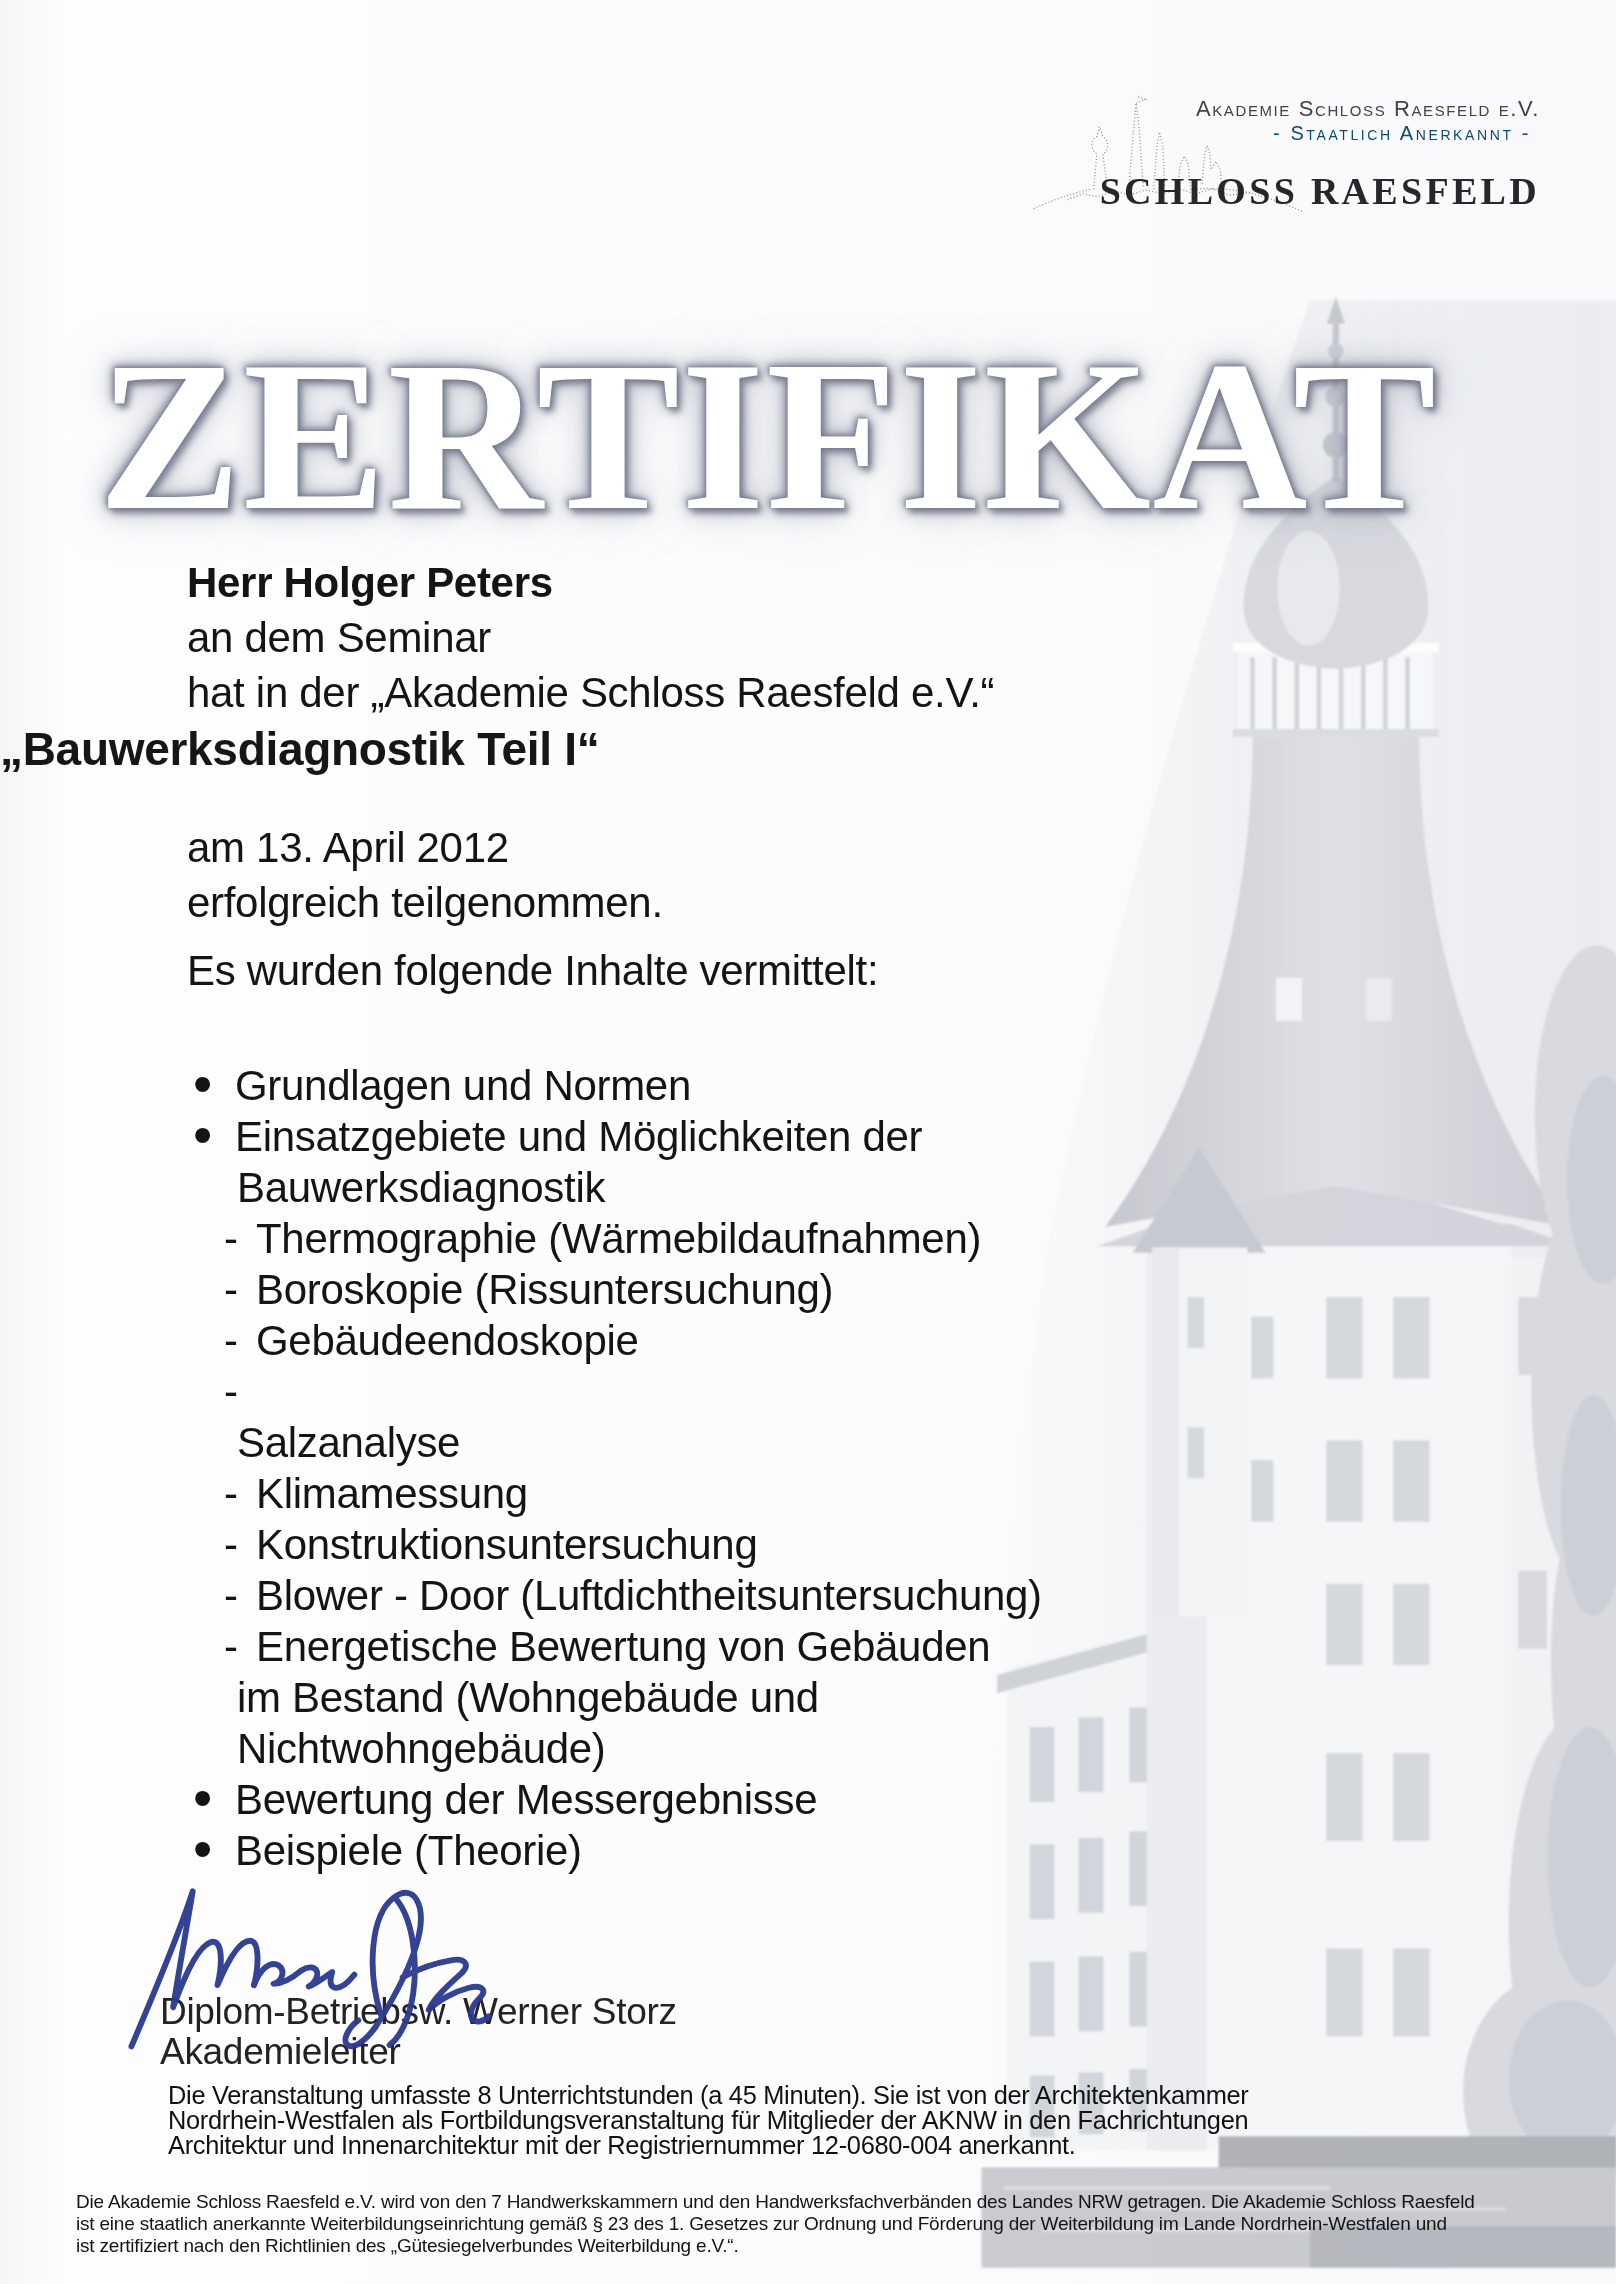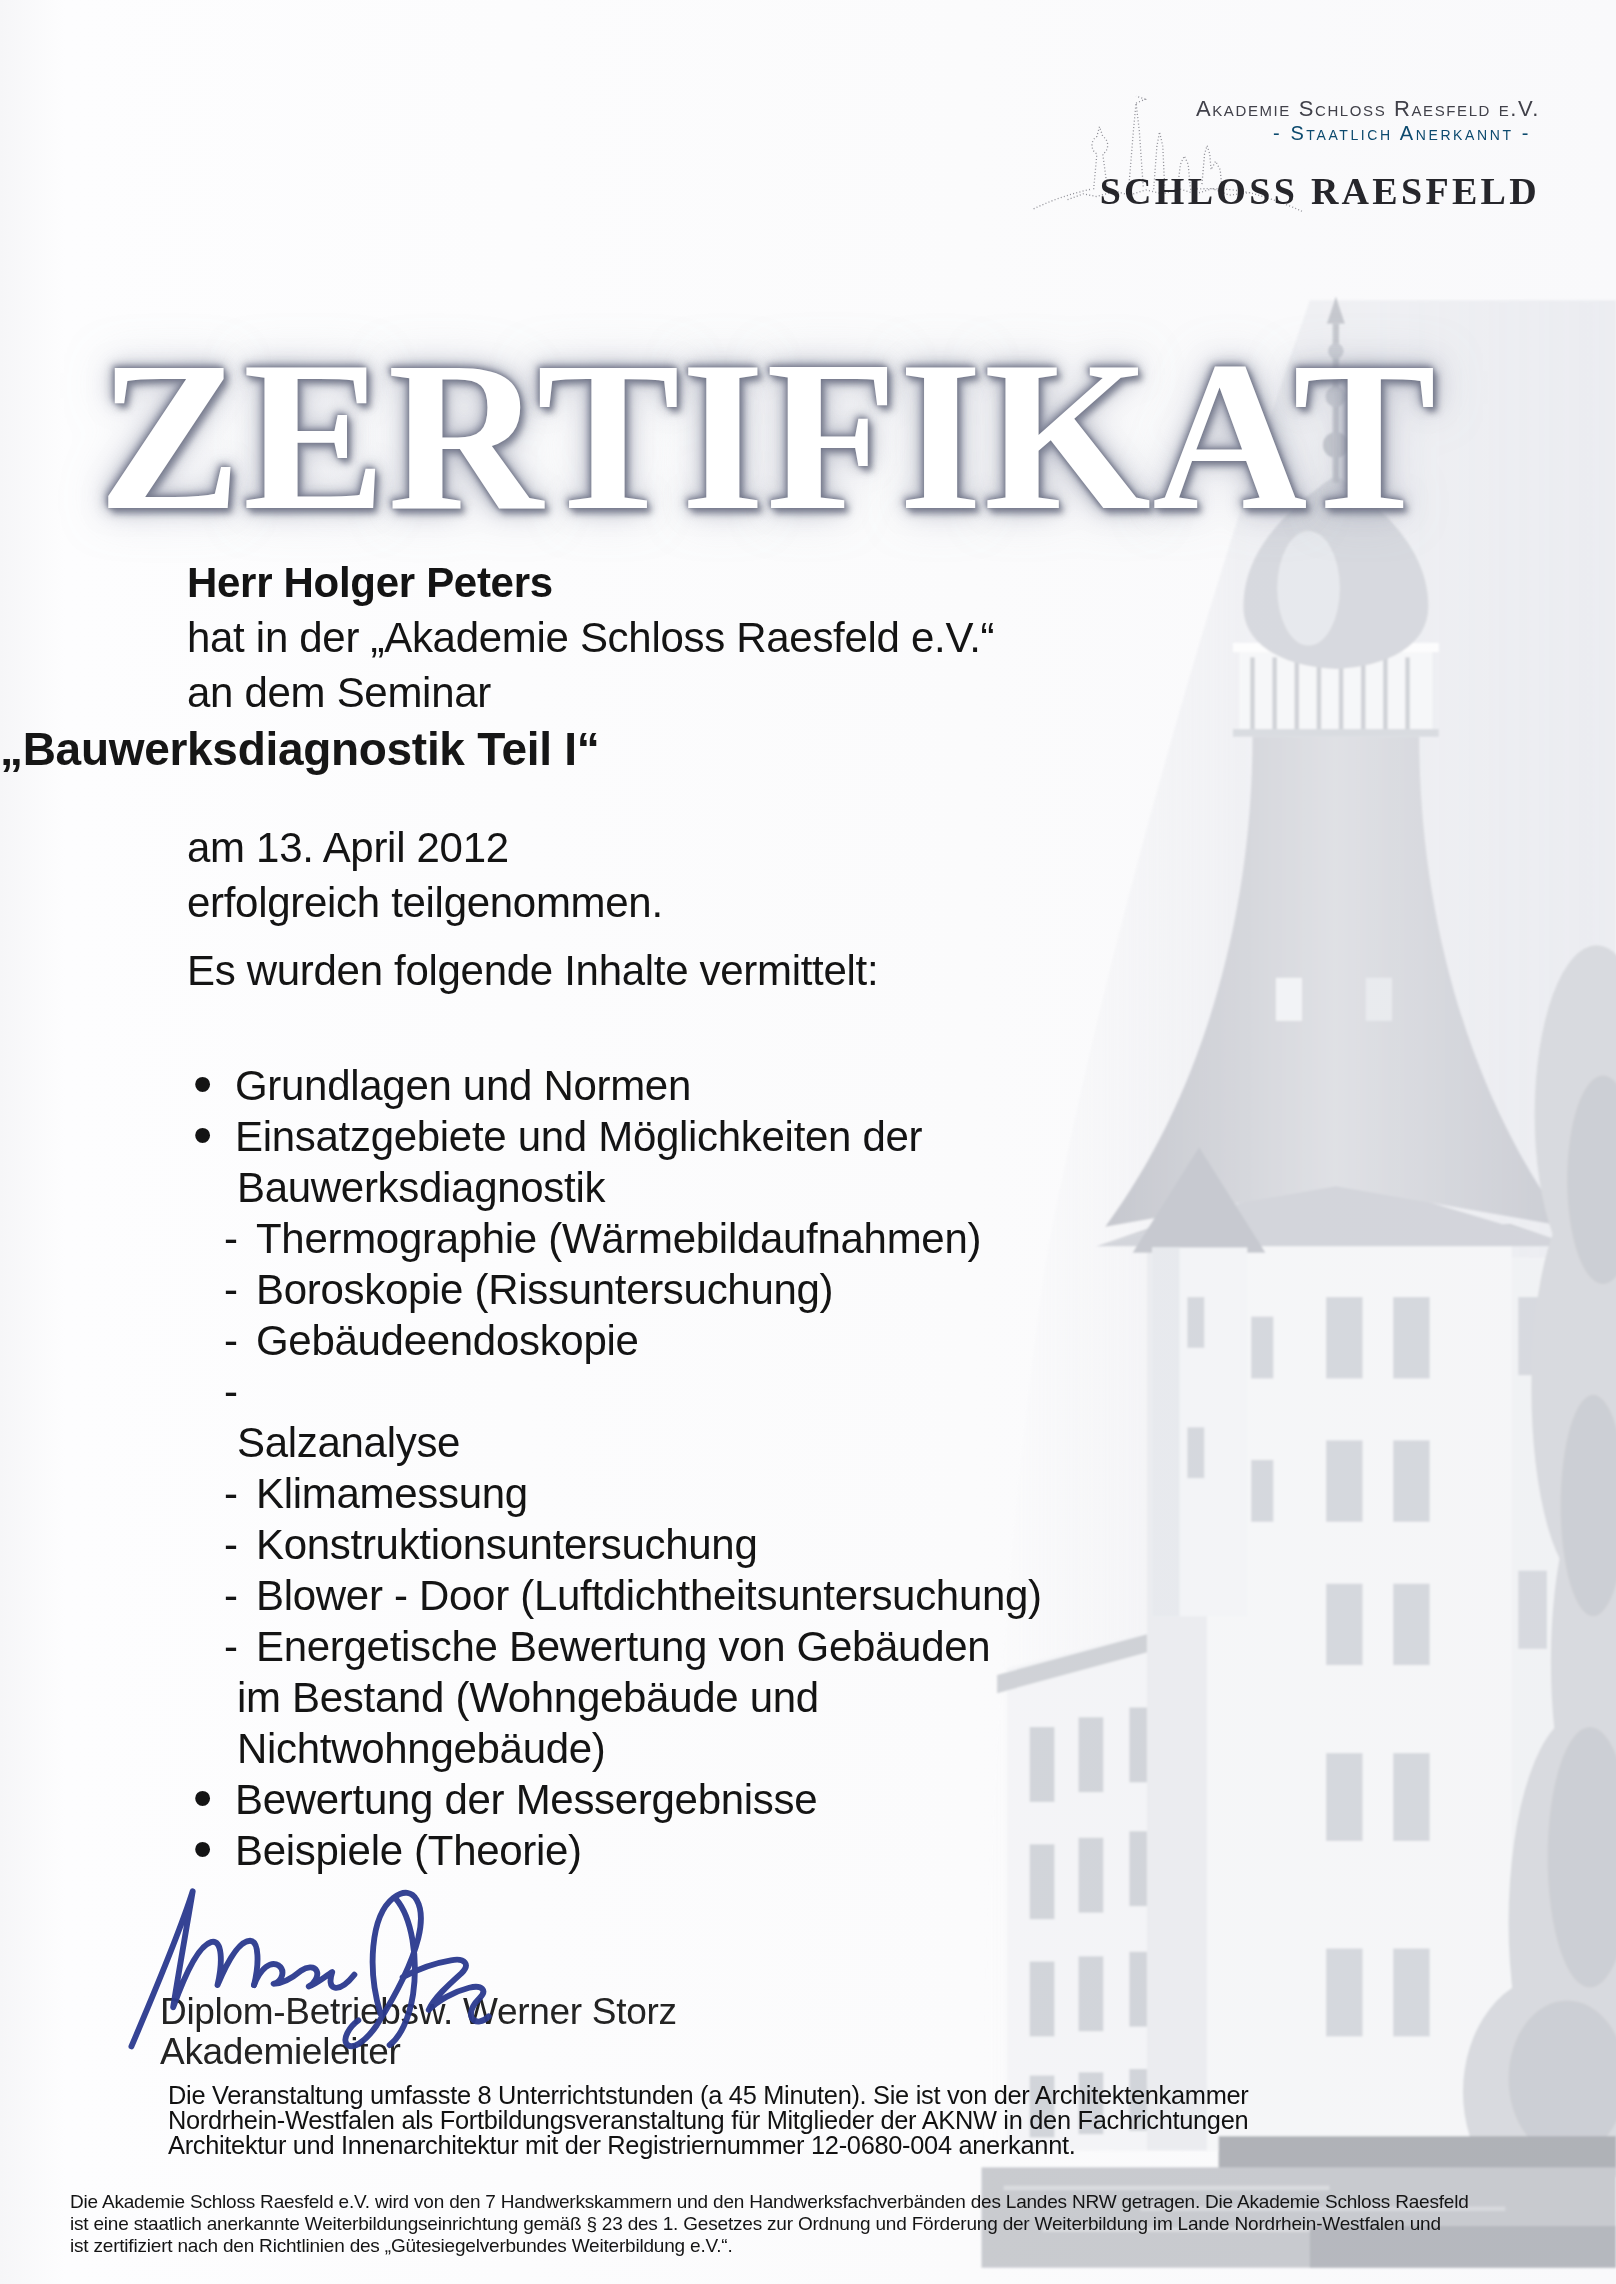--- a/index.html
+++ b/index.html
@@ -54,21 +54,21 @@
 
   
   #signature-svg{left:121px;top:1869px;width:399px;height:184px;z-index:7}
   #signer-name{left:160px;top:1992px;font-size:37px;line-height:40px;letter-spacing:-0.3px;color:#232323;z-index:6;white-space:nowrap}
   #signer-role{left:160px;top:2032px;font-size:37px;line-height:40px;letter-spacing:-0.3px;color:#232323;z-index:6;white-space:nowrap}
 
   
   #accreditation-note{left:168px;top:2083px;font-size:25.4px;line-height:25px;letter-spacing:-0.3px;color:#111;z-index:8}
   #accreditation-note div{white-space:nowrap}
 
-  #page-footer{left:70px;top:2191px;font-size:19px;line-height:22px;letter-spacing:-0.2px;color:#141414;z-index:8}
+  #page-footer{left:76px;top:2191px;font-size:19px;line-height:22px;letter-spacing:-0.2px;color:#141414;z-index:8}
   #page-footer div{white-space:nowrap}
 </style>
 </head>
 <body>
 
 <svg id="castle-photo" class="abs" viewBox="0 0 1030 3060" aria-hidden="true">
   <defs>
     <linearGradient id="skyg" x1="0" y1="0" x2="1" y2="0">
       <stop offset="0" stop-color="#e9eaee" stop-opacity="0"></stop>
       <stop offset="0.4" stop-color="#e7e8ed" stop-opacity="0.8"></stop>
@@ -201,22 +201,22 @@
 <div id="letterhead" class="abs">
   <div id="org-line1">Akademie Schloss Raesfeld e.V.</div>
   <div id="org-line2">- Staatlich Anerkannt -</div>
   <div id="wordmark">SCHLOSS RAESFELD</div>
 </div>
 
 <div id="cert-title" class="abs">ZERTIFIKAT</div>
 
 <div id="intro-block" class="abs bodytext">
   <div class="bold">Herr Holger Peters</div>
+  <div>an dem Seminar</div>
   <div>hat in der „Akademie Schloss Raesfeld e.V.“</div>
-  <div>an dem Seminar</div>
 </div>
 
 <div id="seminar-title" class="abs">„Bauwerksdiagnostik Teil I“</div>
 
 <div id="date-block" class="abs bodytext">
   <div>am 13. April 2012</div>
   <div>erfolgreich teilgenommen.</div>
 </div>
 
 <div id="contents-intro" class="abs bodytext">Es wurden folgende Inhalte vermittelt:</div>

